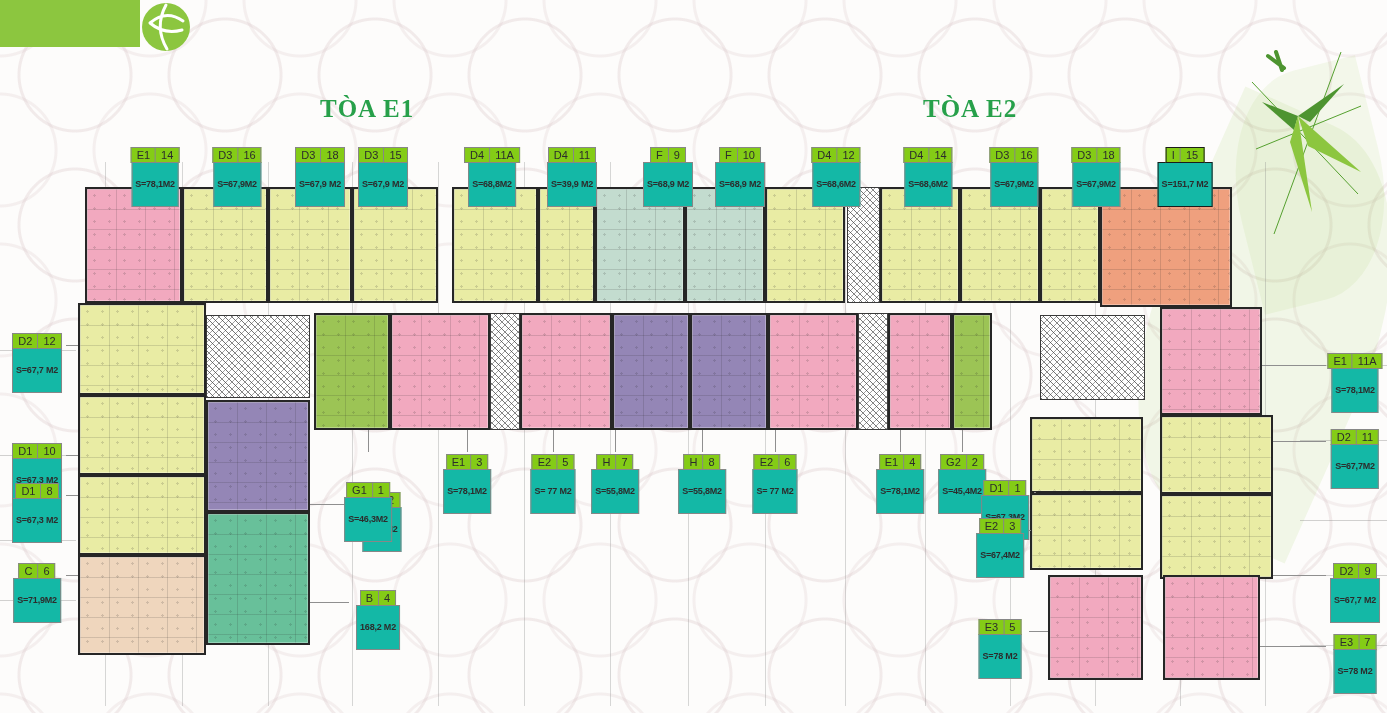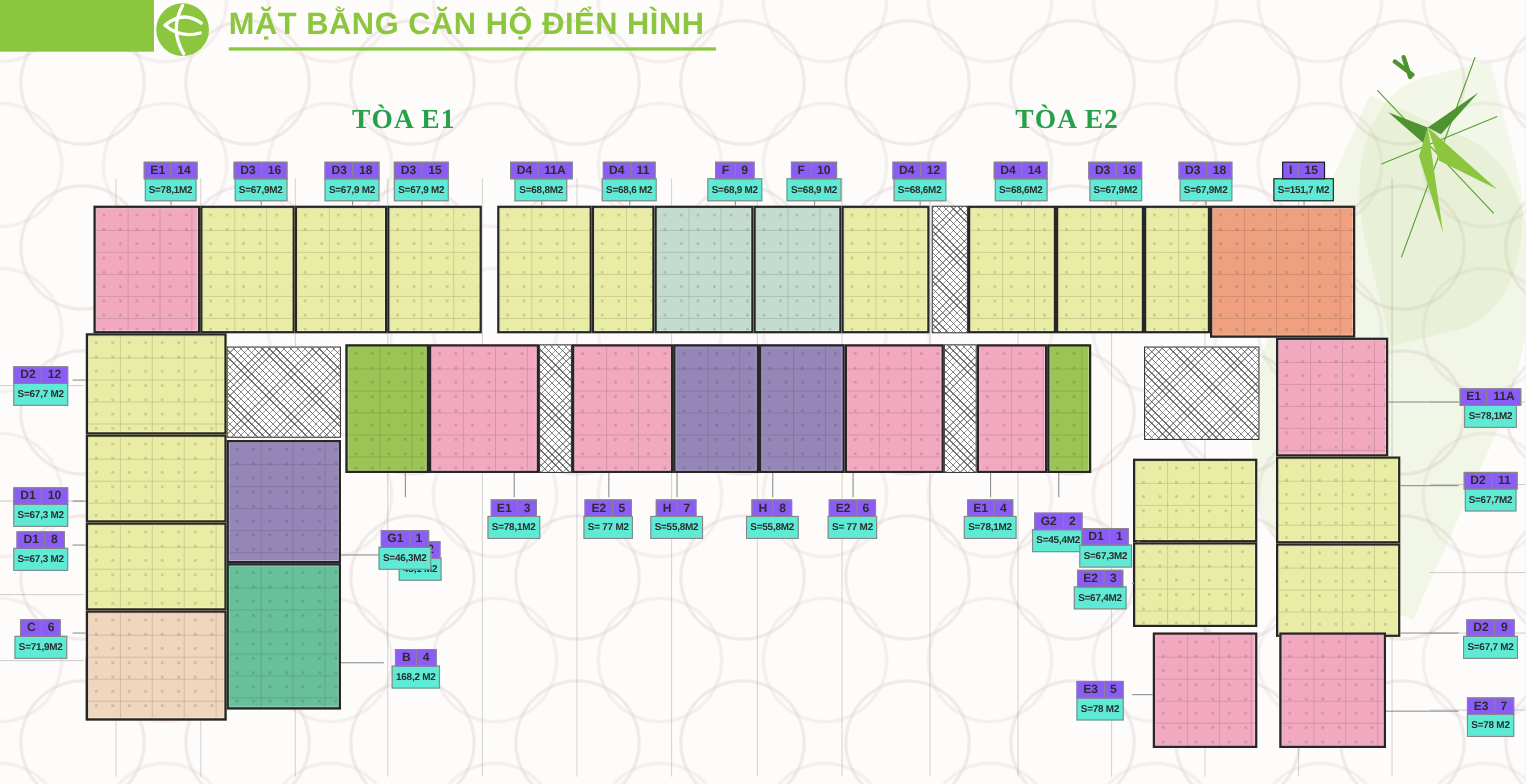--- a/index.html
+++ b/index.html
@@ -33,45 +33,44 @@
       linear-gradient(90deg, rgba(35,35,35,.15) 1px, transparent 1px),
       radial-gradient(circle, rgba(35,35,35,.16) 1.2px, transparent 1.4px);
     background-size:24px 20px,29px 24px,15px 13px;
     box-shadow:inset 0 0 0 1px rgba(255,255,255,.3);}
   .hatch{position:absolute;border:1.4px solid #3a3a3a;box-sizing:border-box;background-color:#fff;
     background-image:
       repeating-linear-gradient(45deg, rgba(70,70,70,.75) 0 .9px, transparent .9px 4.6px),
       repeating-linear-gradient(-45deg, rgba(70,70,70,.5) 0 .9px, transparent .9px 4.6px);}
   .leader{position:absolute;background:#8f8f8f;}
   .ulabel{position:absolute;transform:translateX(-50%);z-index:6;text-align:center;}
-  .ulabel .r1{display:inline-flex;background:#8b5cf6;border:1px solid #878787;font-size:11px;
-    font-weight:bold;color:#2c2c2c;line-height:14px;}
+  .ulabel .r1{display:inline-flex;background:#84cc16;border:1px solid #878787;font-size:11px;
+    font-weight:normal;color:#2c2c2c;line-height:14px;}
   .ulabel .r1 span{padding:0 5px;white-space:nowrap;}
   .ulabel .r1 .cn{border-left:1px solid #878787;}
-  .ulabel .r2{display:block;margin:-1px auto 0;background:#5eead4;border:1px solid #878787;
-    font-size:9px;font-weight:bold;color:#2c2c2c;line-height:11px;padding:4px 3px;
+  .ulabel .r2{display:block;margin:-1px auto 0;background:#14b8a6;border:1px solid #878787;
+    font-size:9px;font-weight:bold;color:#2c2c2c;line-height:11px;padding:16px 3px;
     width:max-content;white-space:nowrap;letter-spacing:-.2px;}
   .ulabel.bold .r1,.ulabel.bold .r2{border-color:#1b1b1b;border-width:1.6px;}
 </style>
 </head>
 <body>
 
 <div class="page">
 
   <div class="leaf" style="left:1150px;top:115px;width:230px;height:420px;background:rgba(140,198,63,.10);
               border-radius:0 58% 0 58%;transform:rotate(24deg);"></div>
   <div class="leaf" style="left:1235px;top:70px;width:150px;height:230px;background:rgba(140,198,63,.09);
               border-radius:58% 0 58% 0;transform:rotate(-14deg);"></div>
 
   <div class="green-bar"></div>
   <svg class="logo" viewBox="0 0 52 52">
     <circle cx="26" cy="26" r="24" fill="#8CC63F"></circle>
     <path d="M10 22 Q26 8 43 20 M10 22 Q24 34 42 29 M26 4 Q14 26 27 48" fill="none" stroke="#ffffff" stroke-width="3" stroke-linecap="round"></path>
   </svg>
-  <h1 class="title">MẶT BẰNG CĂN HỘ ĐIỂN HÌNH</h1>
 
   <div class="tower-label t1">TÒA E1</div>
   <div class="tower-label t2">TÒA E2</div>
 
   <svg class="compass" viewBox="0 0 120 195">
     <g stroke="#55A02F" stroke-width="1">
       <line x1="6" y1="38" x2="112" y2="150"></line>
       <line x1="95" y1="8" x2="28" y2="190"></line>
       <line x1="10" y1="105" x2="115" y2="62"></line>
     </g>
@@ -141,21 +140,21 @@
       <div class="leader" style="left: 492px; top: 174px; width: 1px; height: 13px;"></div>
       <div class="ulabel" style="left: 492px; top: 145px;"><div class="r1">
           <span class="cc">D4</span>
           <span class="cn">11A</span>
         </div><div class="r2">S=68,8M2</div></div>
       <div class="unit" style="left: 538px; top: 187px; width: 57px; height: 116px; background-color: rgb(233, 236, 164);"></div>
       <div class="leader" style="left: 572px; top: 174px; width: 1px; height: 13px;"></div>
       <div class="ulabel" style="left: 572px; top: 145px;"><div class="r1">
           <span class="cc">D4</span>
           <span class="cn">11</span>
-        </div><div class="r2">S=68,6 M2</div></div>
+        </div><div class="r2">S=39,9 M2</div></div>
       <div class="unit" style="left: 595px; top: 187px; width: 90px; height: 116px; background-color: rgb(195, 220, 207);"></div>
       <div class="leader" style="left: 668px; top: 174px; width: 1px; height: 13px;"></div>
       <div class="ulabel" style="left: 668px; top: 145px;"><div class="r1">
           <span class="cc">F</span>
           <span class="cn">9</span>
         </div><div class="r2">S=68,9 M2</div></div>
       <div class="unit" style="left: 685px; top: 187px; width: 80px; height: 116px; background-color: rgb(195, 220, 207);"></div>
       <div class="leader" style="left: 740px; top: 174px; width: 1px; height: 13px;"></div>
       <div class="ulabel" style="left: 740px; top: 145px;"><div class="r1">
           <span class="cc">F</span>
@@ -264,21 +263,21 @@
           <span class="cn">6</span>
         </div><div class="r2">S= 77 M2</div></div>
       <div class="unit" style="left: 888px; top: 313px; width: 64px; height: 117px; background-color: rgb(242, 169, 191);"></div>
       <div class="leader" style="left: 900px; top: 430px; width: 1px; height: 22px;"></div>
       <div class="ulabel" style="left: 900px; top: 452px;"><div class="r1">
           <span class="cc">E1</span>
           <span class="cn">4</span>
         </div><div class="r2">S=78,1M2</div></div>
       <div class="unit" style="left: 952px; top: 313px; width: 40px; height: 117px; background-color: rgb(156, 196, 85);"></div>
       <div class="leader" style="left: 962px; top: 430px; width: 1px; height: 22px;"></div>
-      <div class="ulabel" style="left: 962px; top: 464px;"><div class="r1">
+      <div class="ulabel" style="left: 962px; top: 452px;"><div class="r1">
           <span class="cc">G2</span>
           <span class="cn">2</span>
         </div><div class="r2">S=45,4M2</div></div>
       <div class="unit" style="left: 1030px; top: 417px; width: 113px; height: 76px; background-color: rgb(233, 236, 164);"></div>
       <div class="leader" style="left: 1034px; top: 492px; width: 2px; height: 1px;"></div>
       <div class="ulabel" style="left: 1005px; top: 478px;"><div class="r1">
           <span class="cc">D1</span>
           <span class="cn">1</span>
         </div><div class="r2">S=67,3M2</div></div>
       <div class="unit" style="left: 1030px; top: 493px; width: 113px; height: 77px; background-color: rgb(233, 236, 164);"></div>

